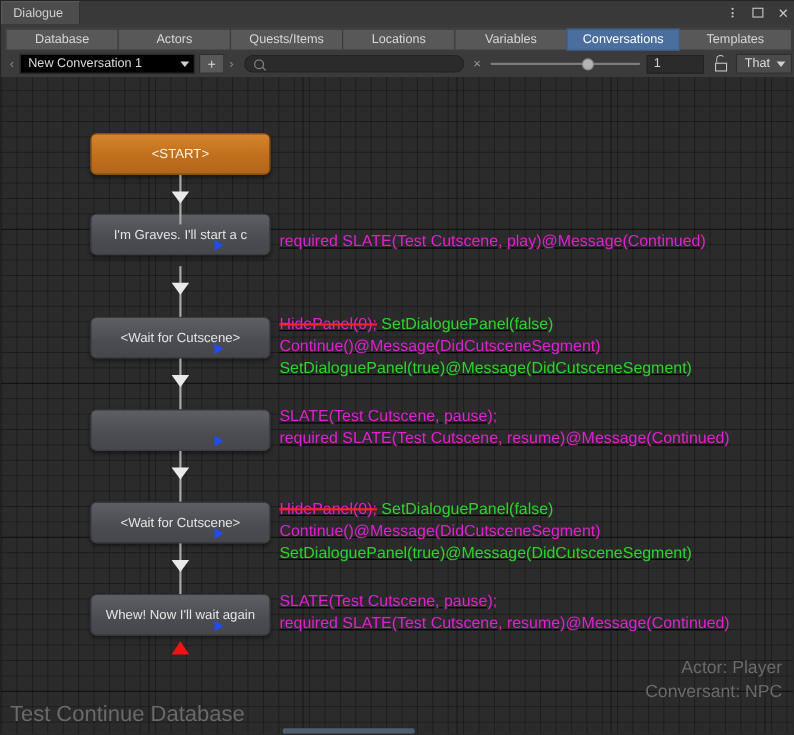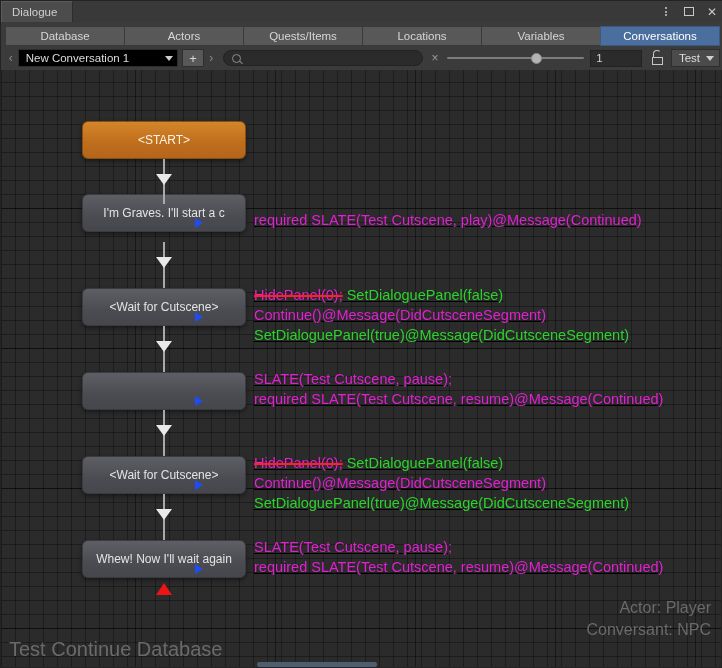--- a/index.html
+++ b/index.html
@@ -322,20 +322,23 @@
       </div>
       <div class="tbtn">
         <span>Locations</span>
       </div>
       <div class="tbtn">
         <span>Variables</span>
       </div>
       <div class="tbtn active">
         <span>Conversations</span>
       </div>
+      <div class="tbtn">
+        <span>Templates</span>
+      </div>
     </div>
 
   <div class="toolbar">
     <div class="arrowbtn">‹</div>
     <div class="dropdown">
       <span>New Conversation 1</span>
       <span class="caret"></span>
     </div>
     <div class="plusbtn">+</div>
     <div class="arrowbtn">›</div>
@@ -349,21 +352,21 @@
       <div class="knob"></div>
     </div>
     <div class="zoomfield">
       <span>1</span>
     </div>
     <div class="lockicon">
       <span class="shackle"></span>
       <span class="body"></span>
     </div>
     <div class="menubtn">
-      <span>Test</span>
+      <span>That</span>
       <span class="caret"></span>
     </div>
   </div>
 
   <div class="canvas" id="canvas">
     <div class="corner-label" style="left:8px; bottom:6px;">Test Continue Database</div>
     <div class="corner-label small" style="right:10px; bottom:50px;">Actor: Player</div>
     <div class="corner-label small" style="right:10px; bottom:28px;">Conversant: NPC</div>
     <div class="hscroll"></div>
   <div class="node start" style="left: 81px; top: 51px;">

